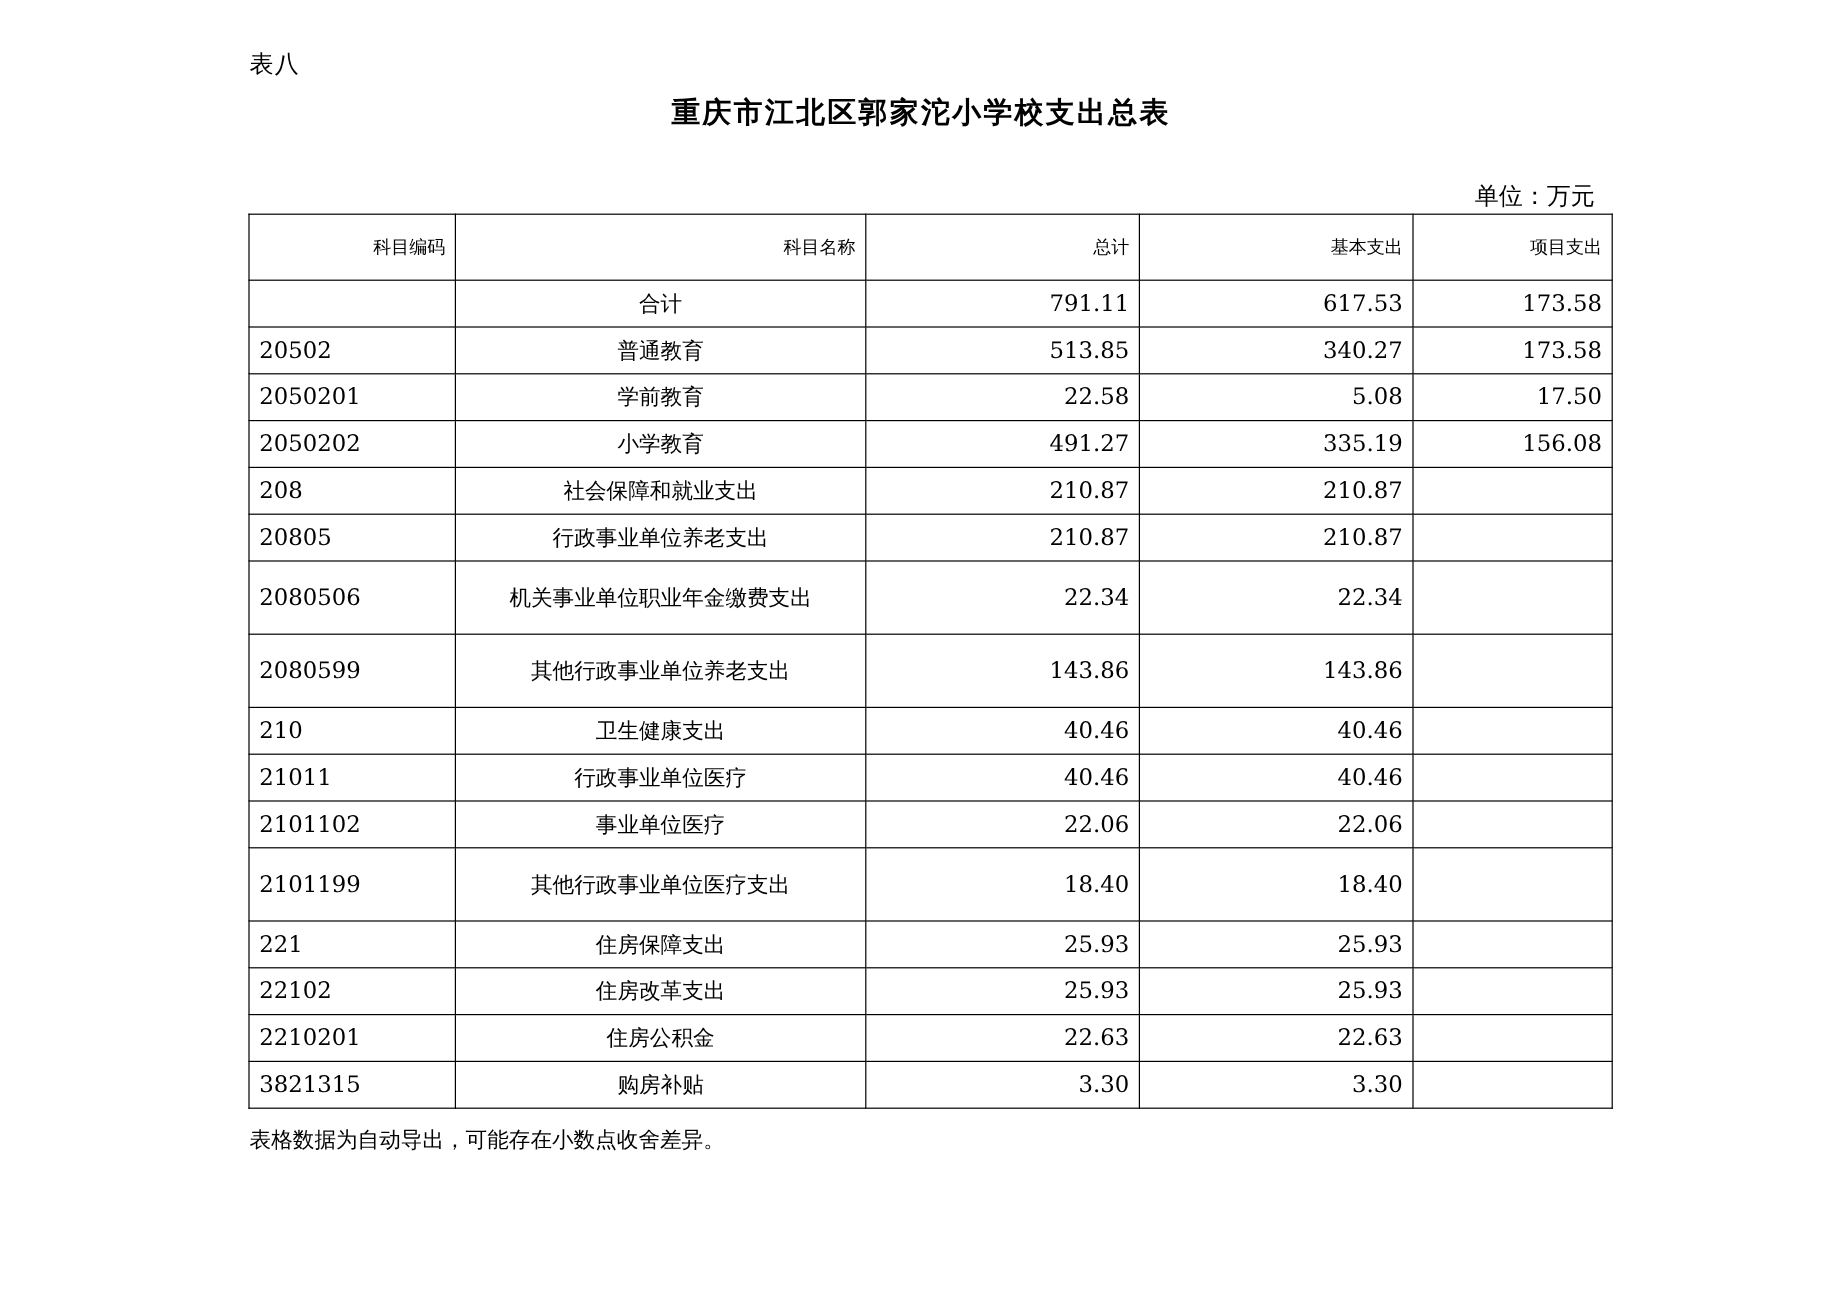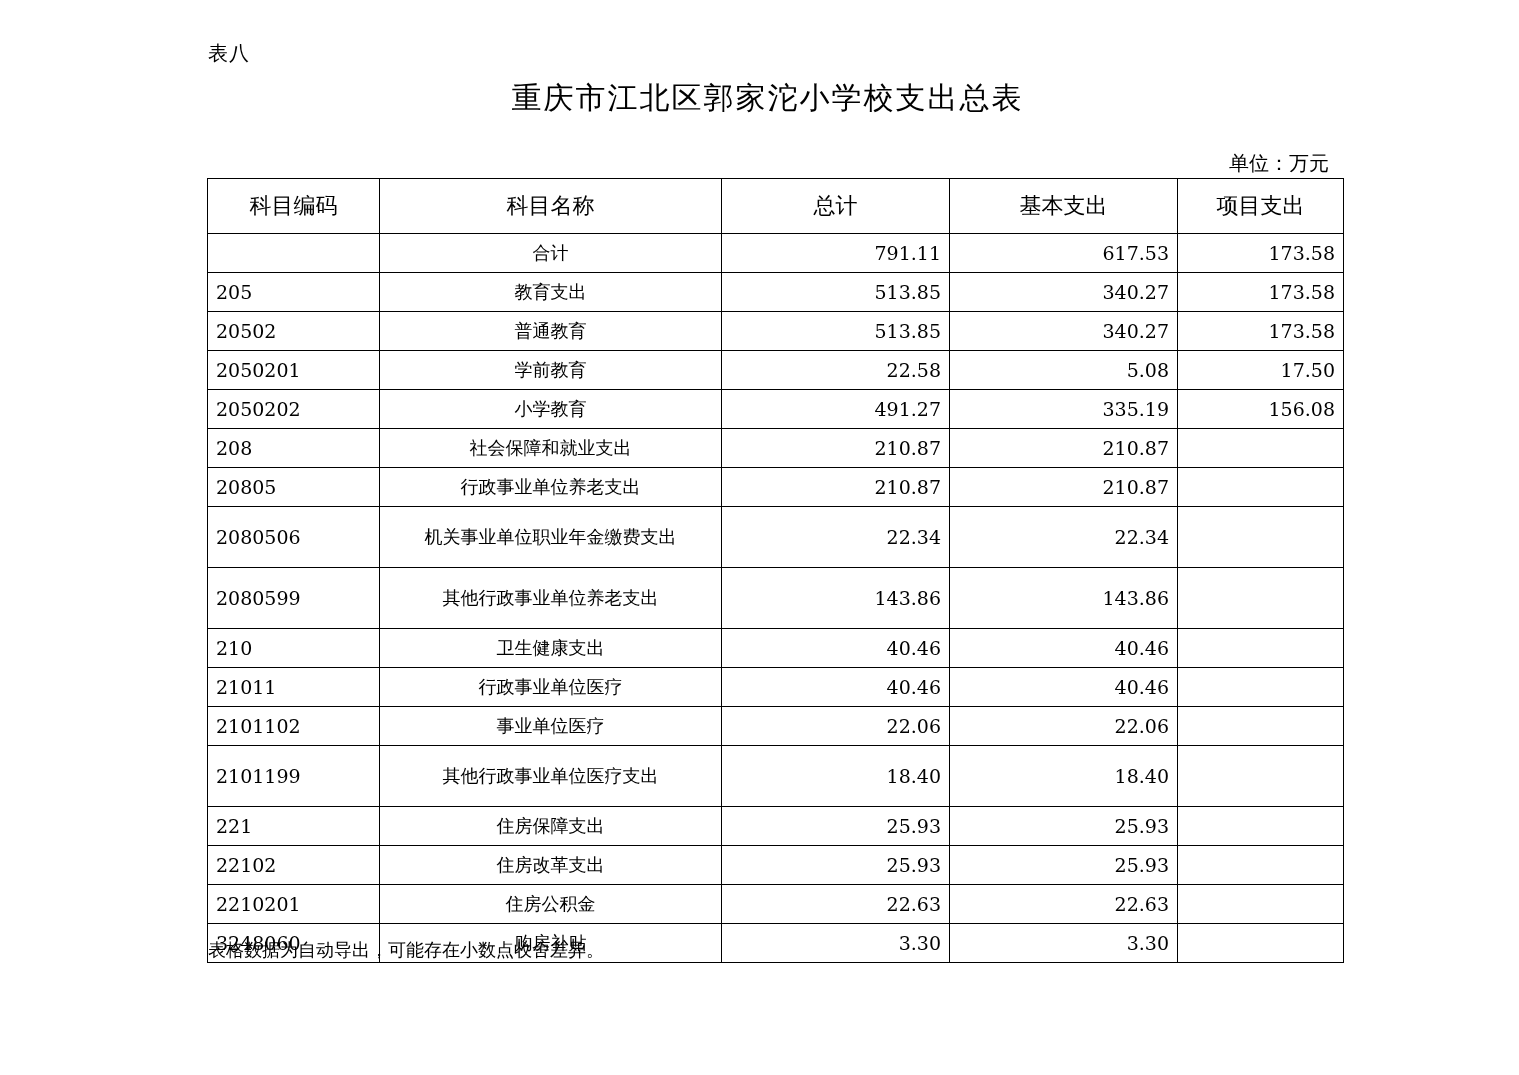--- a/index.html
+++ b/index.html
@@ -28,22 +28,22 @@
     font-size: 20px;
     font-family: "DejaVu Serif", "Liberation Serif", serif;
     letter-spacing: 1px;
   }
   .doc-title {
     position: absolute;
     left: 0;
     right: 0;
     top: 78px;
     text-align: center;
-    font-size: 30px;
-    font-weight: normal;
+    font-size: 24px;
+    font-weight: bold;
     letter-spacing: 2px;
     font-family: "DejaVu Serif", "Liberation Serif", serif;
     padding-left: 16px;
   }
   .unit-note {
     position: absolute;
     right: 190px;
     top: 150px;
     font-size: 20px;
   }
@@ -57,23 +57,23 @@
     font-size: 19px;
   }
   table.budget td, table.budget th {
     border: 1px solid #000000;
     padding: 4px 8px;
     vertical-align: middle;
     font-weight: normal;
     font-family: "DejaVu Serif", "Liberation Serif", serif;
   }
   table.budget thead th {
-    text-align: center;
+    text-align: right;
     height: 46px;
-    font-size: 22px;
+    font-size: 15px;
     font-family: Liberation Mono, monospace;
   }
   .col-code { width: 172px; }
   .col-name { width: 342px; }
   .col-total { width: 228px; }
   .col-basic { width: 228px; }
   .col-project { width: 166px; }
 
   td.code {
     text-align: left;
@@ -135,27 +135,20 @@
     </thead>
     <tbody id="table-body">
         <tr class="row-h36">
           <td class="code indent0"></td>
           <td class="name center-name">合计</td>
           <td class="num">791.11</td>
           <td class="num">617.53</td>
           <td class="num">173.58</td>
         </tr>
         <tr class="row-h36">
-          <td class="code indent0">205</td>
-          <td class="name name-i0">教育支出</td>
-          <td class="num">513.85</td>
-          <td class="num">340.27</td>
-          <td class="num">173.58</td>
-        </tr>
-        <tr class="row-h36">
           <td class="code indent1">20502</td>
           <td class="name name-i1">普通教育</td>
           <td class="num">513.85</td>
           <td class="num">340.27</td>
           <td class="num">173.58</td>
         </tr>
         <tr class="row-h36">
           <td class="code indent2">2050201</td>
           <td class="name name-i2">学前教育</td>
           <td class="num">22.58</td>
@@ -240,21 +233,21 @@
           <td class="num"></td>
         </tr>
         <tr class="row-h36">
           <td class="code indent2">2210201</td>
           <td class="name name-i2">住房公积金</td>
           <td class="num">22.63</td>
           <td class="num">22.63</td>
           <td class="num"></td>
         </tr>
         <tr class="row-h36">
-          <td class="code indent2">3248060</td>
+          <td class="code indent2">3821315</td>
           <td class="name name-i2">购房补贴</td>
           <td class="num">3.30</td>
           <td class="num">3.30</td>
           <td class="num"></td>
         </tr>
       </tbody>
   </table>
 
   <div class="footnote">表格数据为自动导出，可能存在小数点收舍差异。</div>
 

